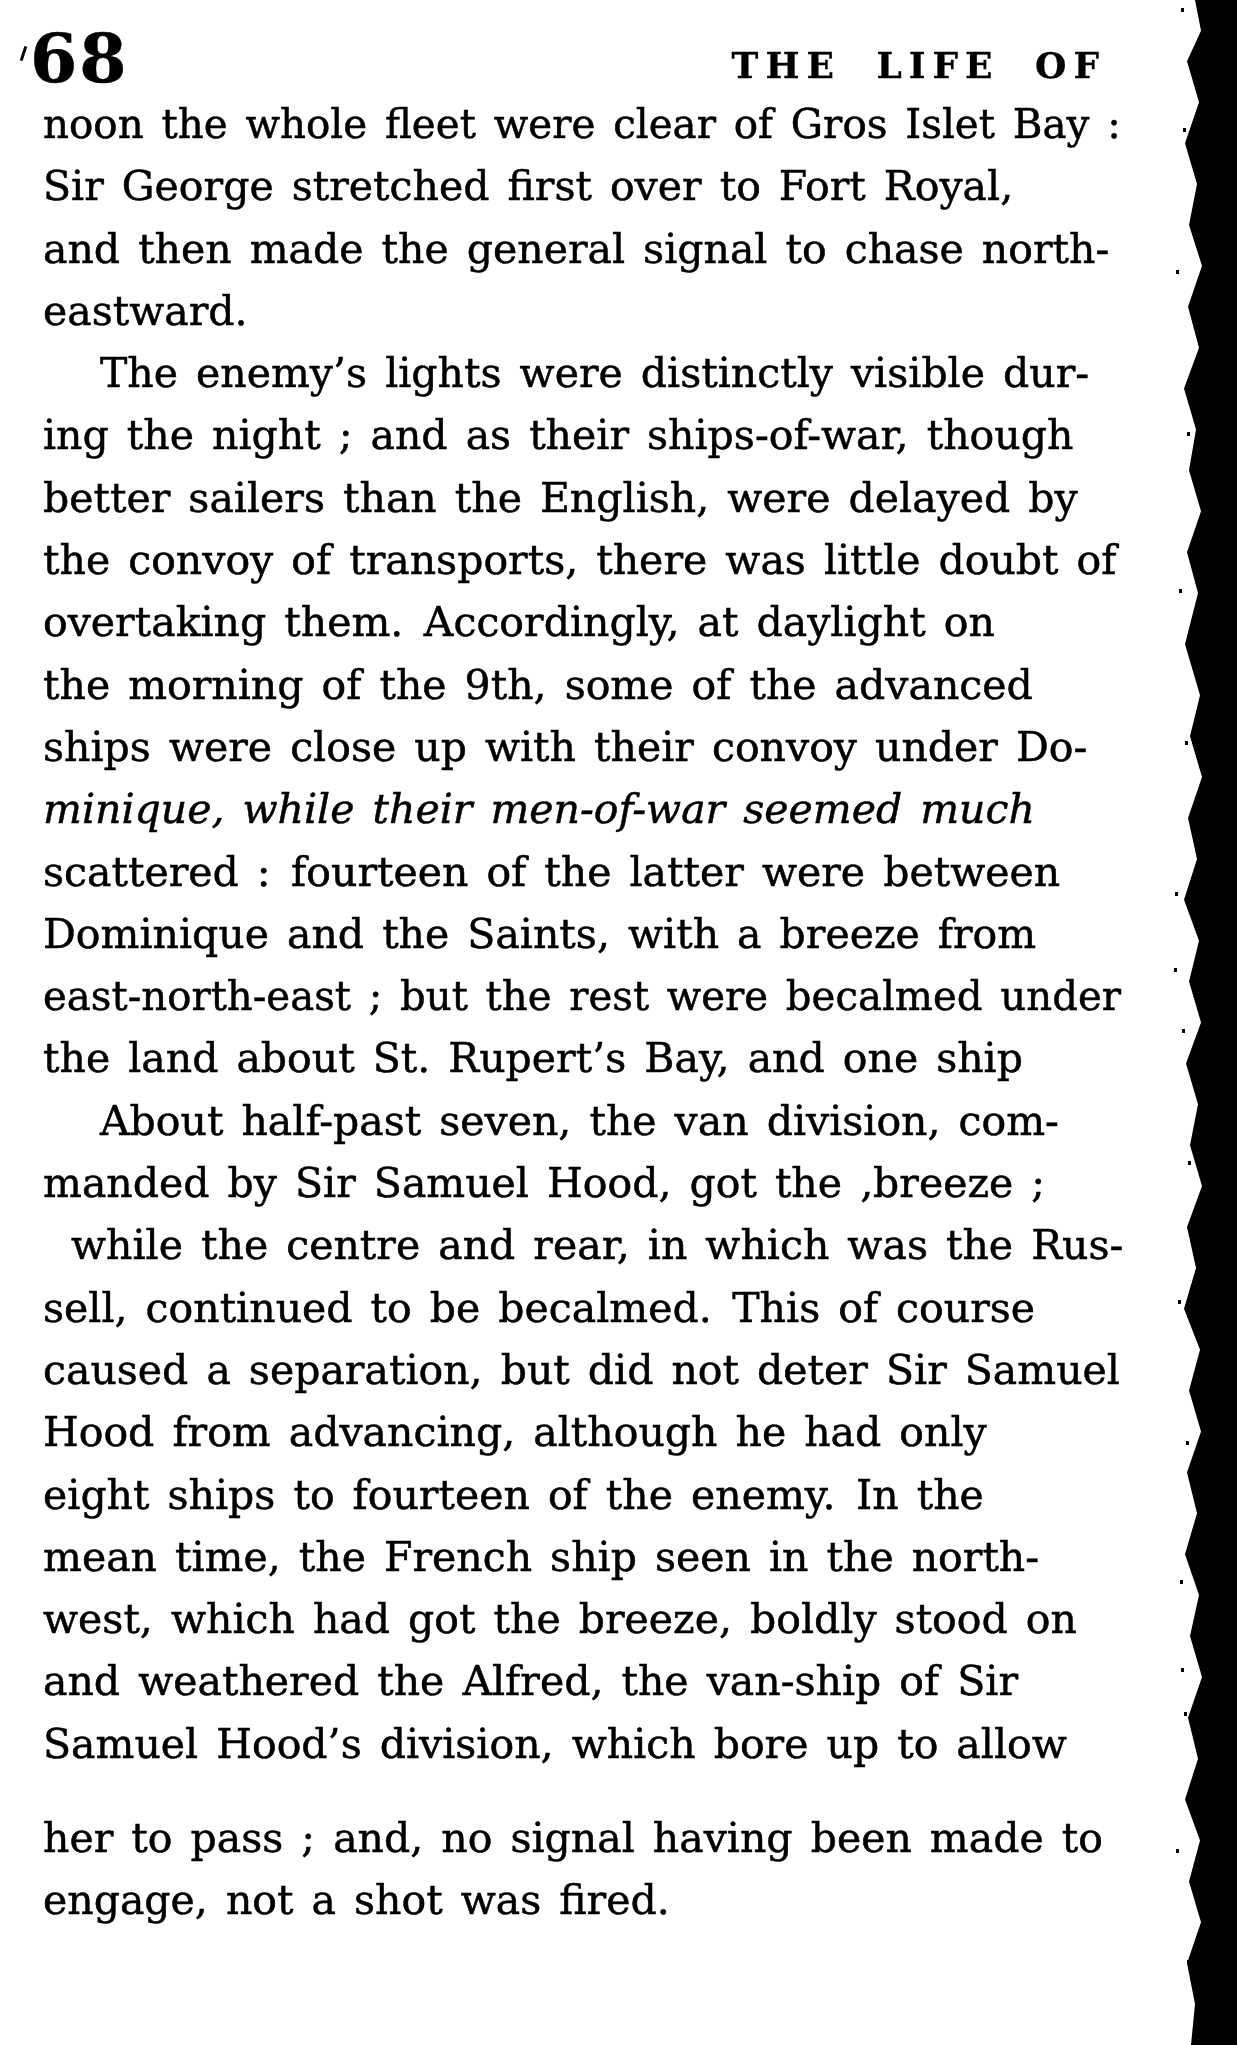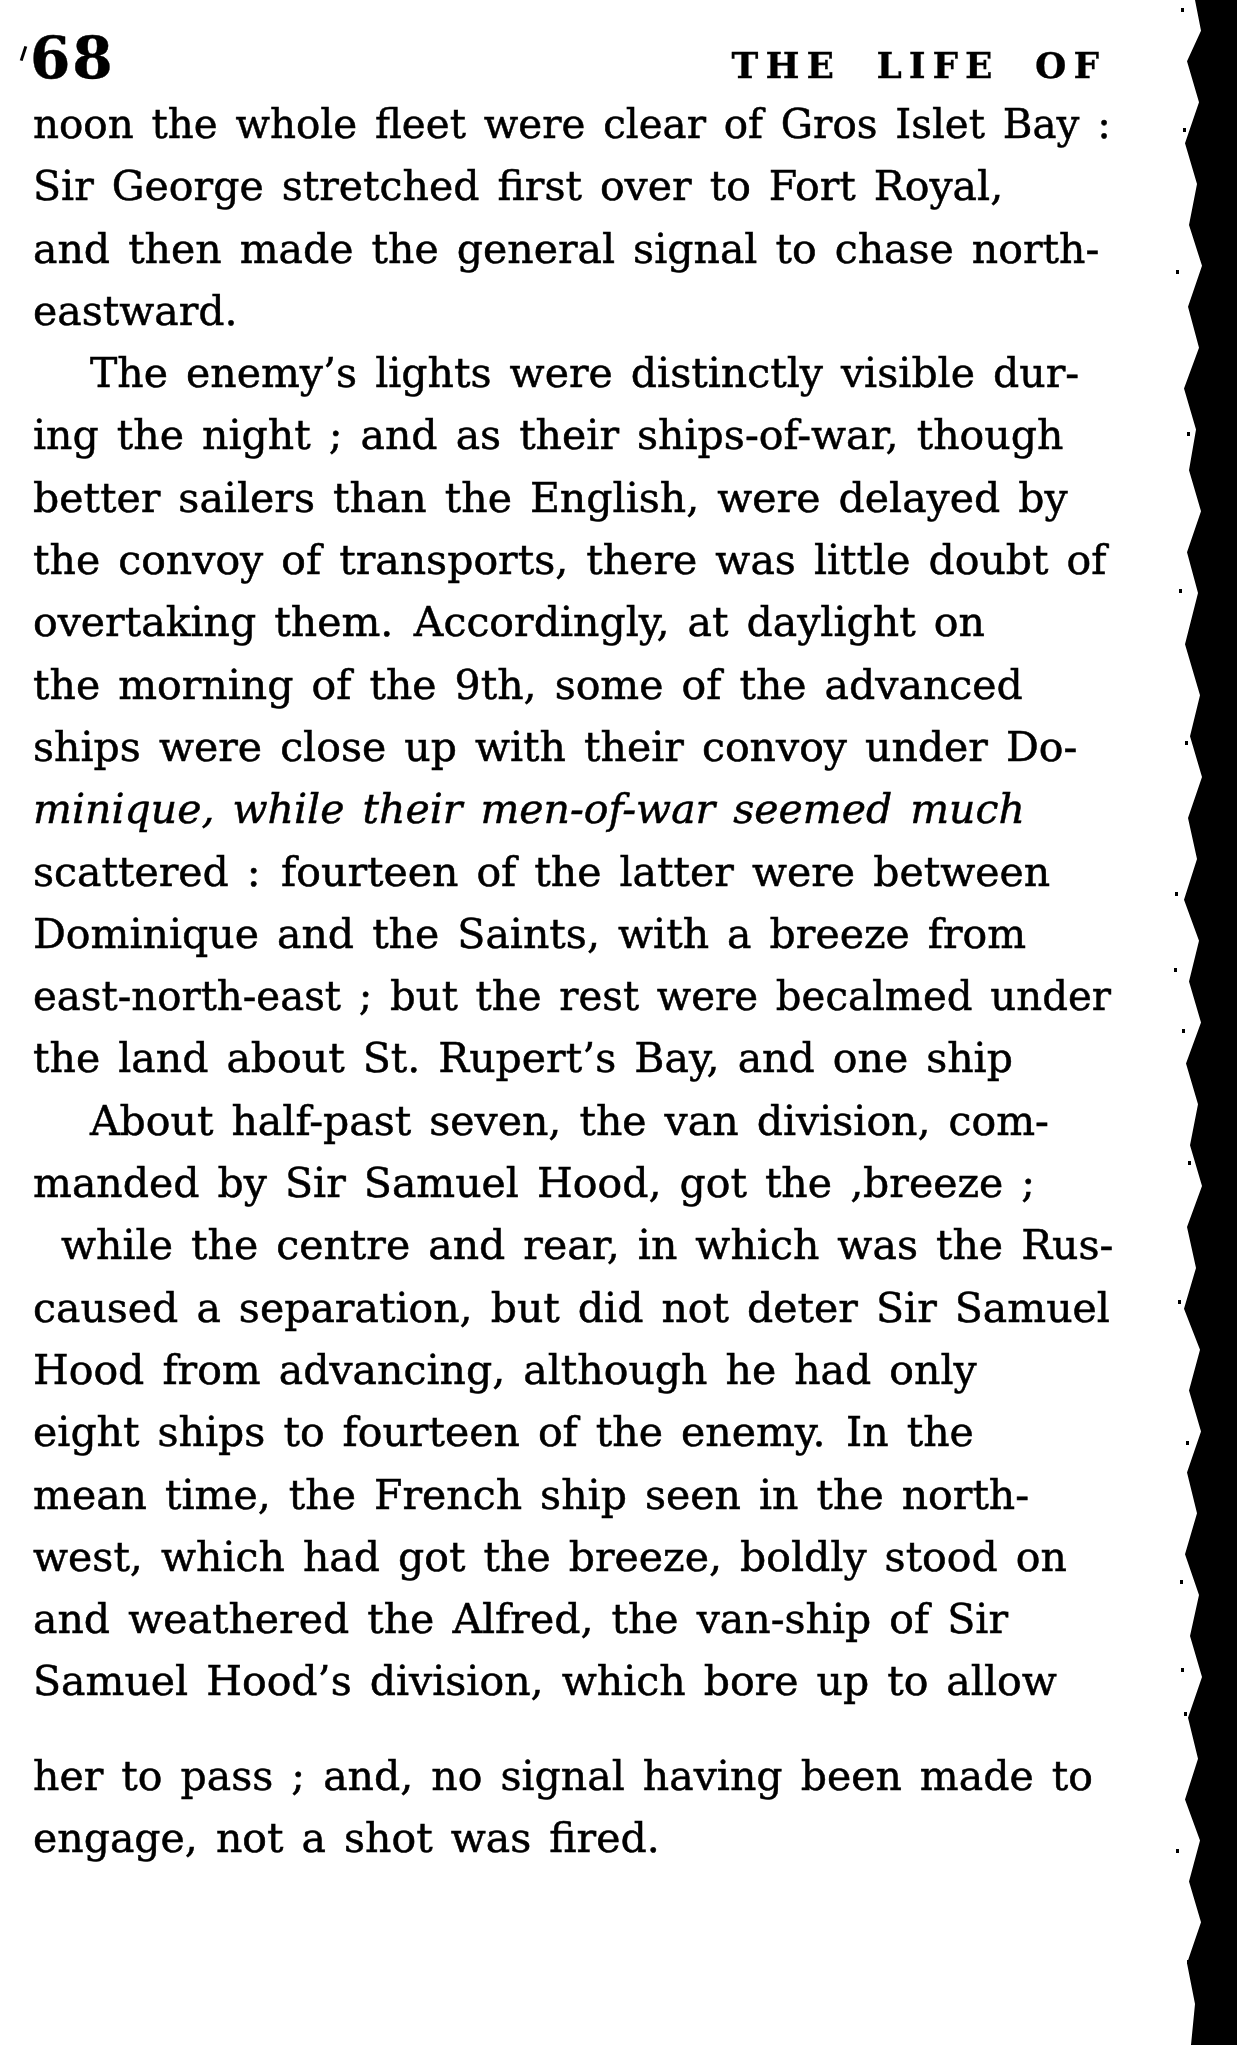--- a/index.html
+++ b/index.html
@@ -6,37 +6,37 @@
   .page{
     position:relative;
     width:1237px;height:2045px;
     background:#ffffff;
     overflow:hidden;
     font-family:"DejaVu Serif","Liberation Serif",serif;
     color:#000;
   }
   .pagenum{
     position:absolute;left:30px;top:28px;
-    font-size:58px;line-height:60px;font-weight:700;
+    font-size:68px;line-height:60px;font-weight:700;
     letter-spacing:2px;
     -webkit-text-stroke:0.4px #000;
   }
   .ink-tick{
     position:absolute;left:22px;top:46px;width:3px;height:15px;
     background:#000;transform:rotate(18deg);
   }
   .header{
     position:absolute;left:28px;top:44px;width:1078px;
     text-align:right;
     font-size:36px;line-height:42px;font-weight:700;
     letter-spacing:7px;word-spacing:16px;
     -webkit-text-stroke:0.3px #000;
   }
   .text-block{
-    position:absolute;left:33px;top:93px;width:1078px;
+    position:absolute;left:43px;top:93px;width:1078px;
   }
   .bline{
     font-size:41px;
     line-height:62.3px;
     height:62.3px;
     white-space:nowrap;
     word-spacing:5px;
     transform-origin:0 50%;
     -webkit-text-stroke:0.5px #000;
   }
@@ -85,20 +85,21 @@
       <div class="bline" style="transform: scaleX(1);">the morning of the 9th, some of the advanced</div>
       <div class="bline" style="transform: scaleX(1);">ships were close up with their convoy under Do-</div>
       <div class="bline" style="transform: scaleX(1); font-style: italic;">minique, while their men-of-war seemed much</div>
       <div class="bline" style="transform: scaleX(1);">scattered : fourteen of the latter were between</div>
       <div class="bline" style="transform: scaleX(1);">Dominique and the Saints, with a breeze from</div>
       <div class="bline" style="transform: scaleX(0.981785);">east-north-east ; but the rest were becalmed under</div>
       <div class="bline" style="transform: scaleX(1);">the land about St. Rupert’s Bay, and one ship</div>
       <div class="bline ind" style="transform: scaleX(1);">About half-past seven, the van division, com-</div>
       <div class="bline" style="transform: scaleX(1);">manded by Sir Samuel Hood, got the ‚breeze ;</div>
       <div class="bline" style="transform: scaleX(1); margin-left: 28px;">while the centre and rear, in which was the Rus-</div>
+      <div class="bline" style="transform: scaleX(1);">sell, continued to be becalmed. This of course</div>
       <div class="bline" style="transform: scaleX(1);">caused a separation, but did not deter Sir Samuel</div>
       <div class="bline" style="transform: scaleX(1);">Hood from advancing, although he had only</div>
       <div class="bline" style="transform: scaleX(1);">eight ships to fourteen of the enemy. In the</div>
       <div class="bline" style="transform: scaleX(1);">mean time, the French ship seen in the north-</div>
       <div class="bline" style="transform: scaleX(1);">west, which had got the breeze, boldly stood on</div>
       <div class="bline" style="transform: scaleX(1);">and weathered the Alfred, the van-ship of Sir</div>
       <div class="bline" style="transform: scaleX(1);">Samuel Hood’s division, which bore up to allow</div>
       <div class="bline" style="transform: scaleX(1); margin-top: 32px;">her to pass ; and, no signal having been made to</div>
       <div class="bline">engage, not a shot was fired.</div>
     </div>

